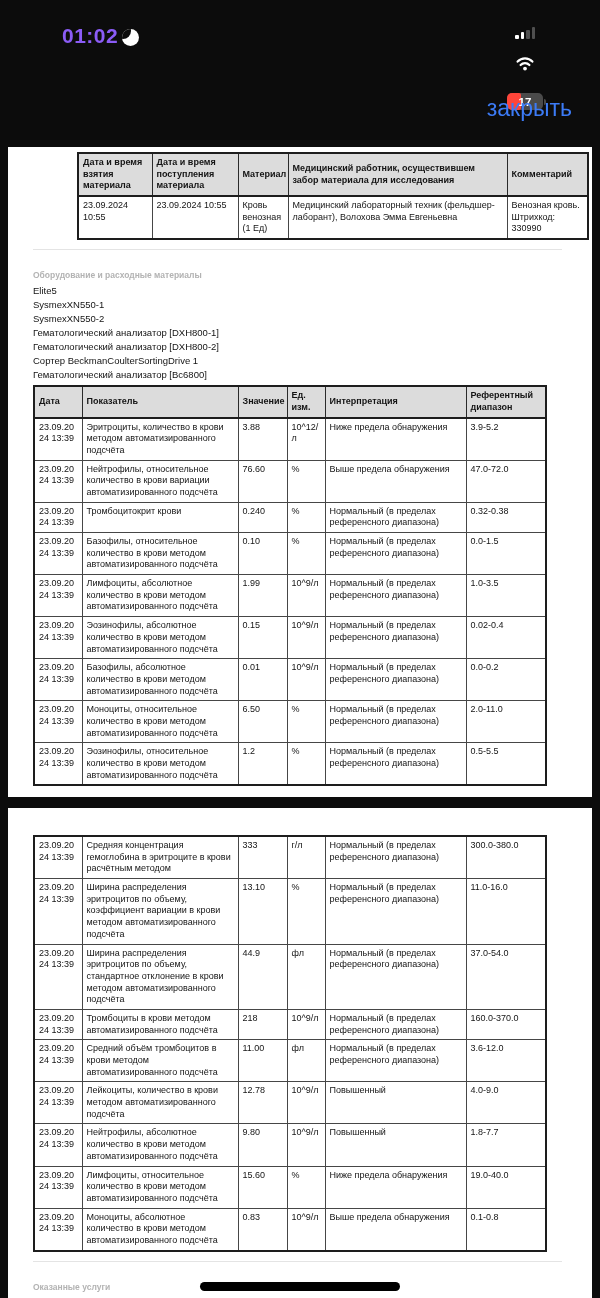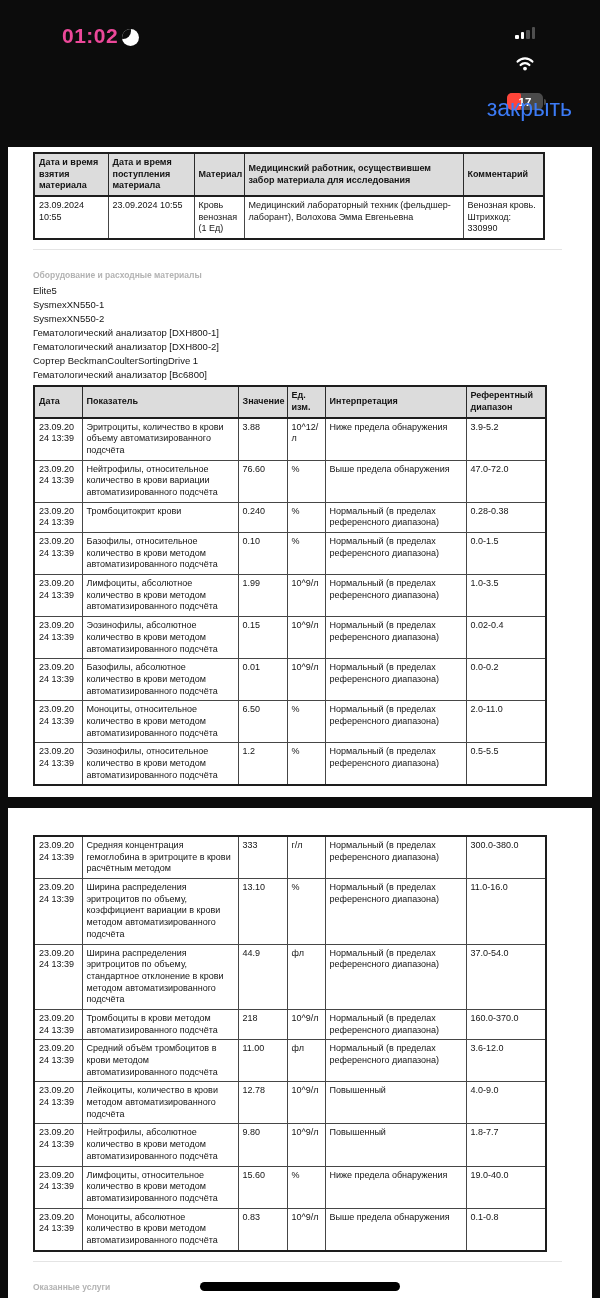--- a/index.html
+++ b/index.html
@@ -6,21 +6,21 @@
   body{
     width:600px;height:1298px;position:relative;
     background:#0c0c0c;
     font-family:"Liberation Sans", sans-serif;
     -webkit-font-smoothing:antialiased;
     overflow:hidden;
   }
   
   .statusbar{position:absolute;top:24px;left:0;right:0;height:32px;}
   .time-wrap{position:absolute;left:62px;top:0;display:flex;align-items:center;gap:4px;}
-  .time{color:#ec4899;font-size:21px;font-weight:bold;letter-spacing:.5px;}
+  .time{color:#8b5cf6;font-size:21px;font-weight:bold;letter-spacing:.5px;}
   .moon{width:17px;height:17px;border-radius:50%;background:#fff;position:relative;overflow:hidden;margin-top:2px;}
   .moon::after{content:"";position:absolute;width:16px;height:16px;border-radius:50%;background:#0c0c0c;left:-7px;top:-6px;}
   .right-icons{position:absolute;right:57px;top:3px;display:flex;align-items:center;gap:18px;flex-direction:column;}
   .cell{display:flex;align-items:flex-end;gap:2px;height:12px;}
   .cell i{display:block;width:3.5px;border-radius:1px;}
   .cell i:nth-child(1){height:4.5px;background:#fff;}
   .cell i:nth-child(2){height:7px;background:#fff;}
   .cell i:nth-child(3){height:9.5px;background:#4f4f4f;}
   .cell i:nth-child(4){height:12px;background:#4f4f4f;}
   .battery{position:relative;width:36px;height:17px;border-radius:5px;background:#4a4a4a;overflow:visible;}
@@ -35,21 +35,21 @@
   
   .page{position:absolute;left:8px;width:584px;background:#fff;overflow:hidden;}
   .page1{top:147px;height:650px;}
   .page2{top:808px;height:490px;}
   .inner{margin:0 30px 0 25px;}
   table{border-collapse:collapse;table-layout:fixed;font-size:9px;line-height:1.3;color:#141414;}
   table{border:2px solid #1d1d1d;}
   th{background:#dcdcdc;border:1px solid #2a2a2a;border-bottom:2px solid #1d1d1d;
      text-align:left;vertical-align:middle;font-weight:bold;padding:3px 4px;font-size:9px;}
   td{border:1px solid #464646;padding:3px 4px;vertical-align:top;word-wrap:break-word;}
-  .sample-table{width:510px;margin-top:5px;}
+  .sample-table{width:510px;margin-top:5px;margin-left:44px;}
   .results-table{width:512px;}
   .sec-label{color:#b3b3b3;font-size:8.5px;padding-top:20px;border-top:1px solid #e4e4e4;margin-top:9px;font-weight:bold;}
   .plain-lines{font-size:9.5px;color:#141414;margin-top:3px;}
   .plain-lines div{padding:1.5px 0;}
   .svc-value{font-size:9.5px;color:#141414;margin-top:5px;padding-bottom:6px;}
   .home-indicator{position:absolute;left:50%;transform:translateX(-50%);bottom:7px;width:200px;height:9px;border-radius:5px;background:#000;}
 </style>
 </head>
 <body>
 
@@ -138,41 +138,41 @@
             <th>Показатель</th>
             <th>Значение</th>
             <th>Ед. изм.</th>
             <th>Интерпретация</th>
             <th>Референтный диапазон</th>
           </tr>
         </thead>
       <tbody>
           <tr>
             <td>23.09.2024 13:39</td>
-            <td>Эритроциты, количество в крови объему автоматизированного подсчёта</td>
+            <td>Эритроциты, количество в крови методом автоматизированного подсчёта</td>
             <td>3.88</td>
             <td>10^12/л</td>
             <td>Ниже предела обнаружения</td>
             <td>3.9-5.2</td>
           </tr>
           <tr>
             <td>23.09.2024 13:39</td>
             <td>Нейтрофилы, относительное количество в крови вариации автоматизированного подсчёта</td>
             <td>76.60</td>
             <td>%</td>
             <td>Выше предела обнаружения</td>
             <td>47.0-72.0</td>
           </tr>
           <tr>
             <td>23.09.2024 13:39</td>
             <td>Тромбоцитокрит крови</td>
             <td>0.240</td>
             <td>%</td>
             <td>Нормальный (в пределах референсного диапазона)</td>
-            <td>0.28-0.38</td>
+            <td>0.32-0.38</td>
           </tr>
           <tr>
             <td>23.09.2024 13:39</td>
             <td>Базофилы, относительное количество в крови методом автоматизированного подсчёта</td>
             <td>0.10</td>
             <td>%</td>
             <td>Нормальный (в пределах референсного диапазона)</td>
             <td>0.0-1.5</td>
           </tr>
           <tr>

